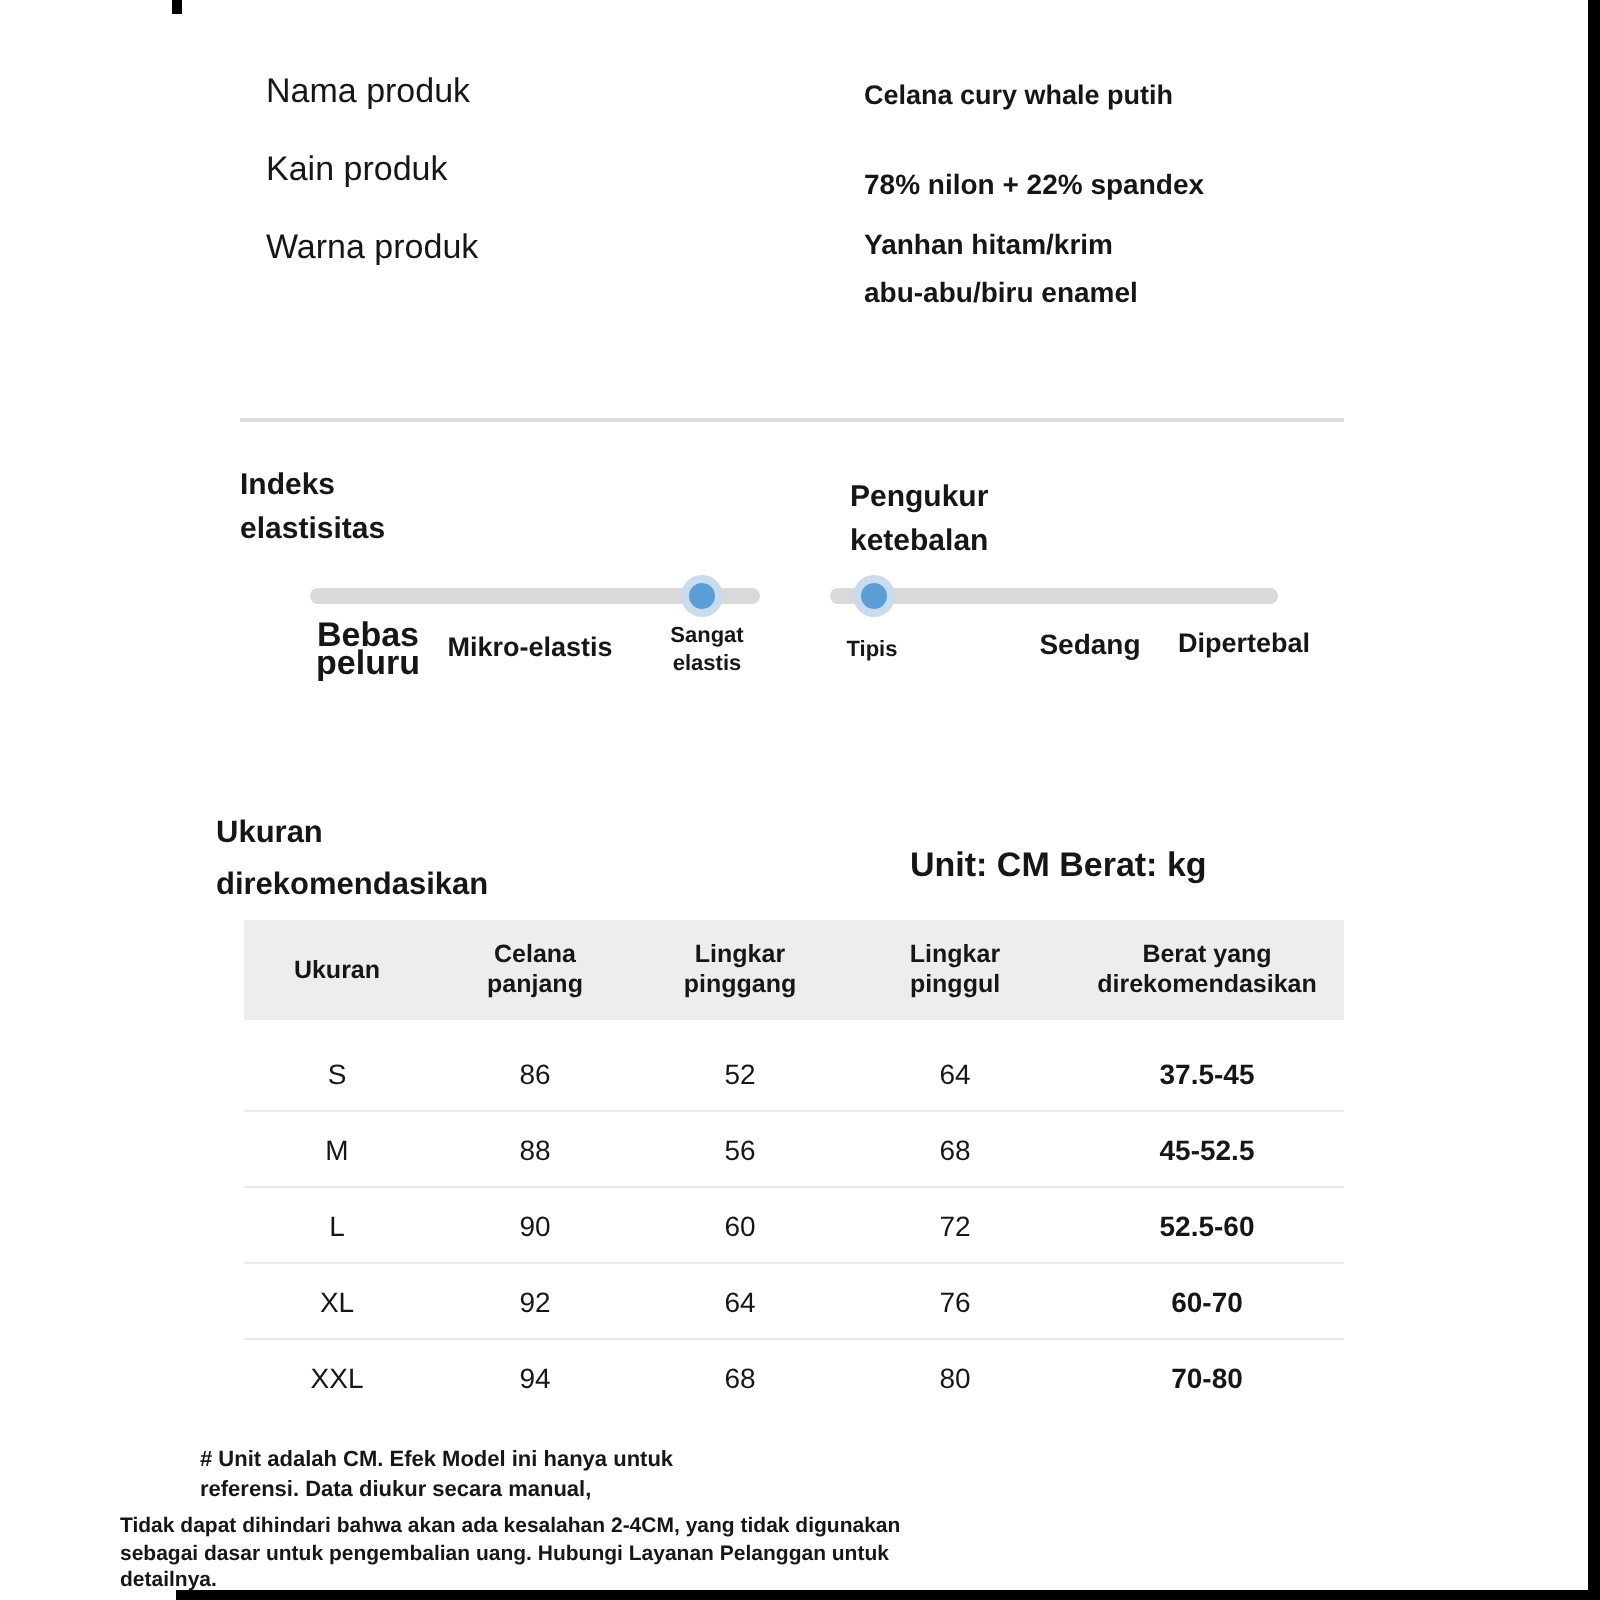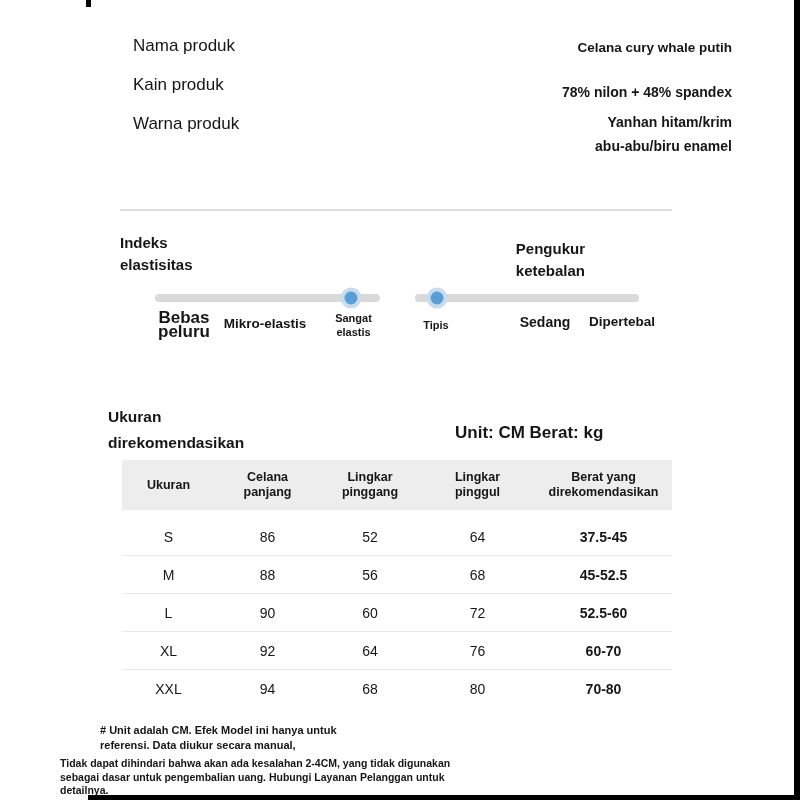--- a/index.html
+++ b/index.html
@@ -11,31 +11,31 @@
   *{margin:0;padding:0;box-sizing:border-box;}
   html,body{width:800px;height:800px;}
   body{
     position:relative;
     background:#fff;
     font-family:"Liberation Sans", sans-serif;
     color:#161616;
     overflow:hidden;
   }
   .abs{position:absolute;}
-  .preline{white-space:pre-line;text-align:right;}
+  .preline{white-space:pre-line;}
   .center{text-align:left;}
 
   
   .frame-right{right:0;top:0;width:6px;height:800px;background:#000;}
   .frame-bottom{left:88px;bottom:0;height:5px;width:712px;background:#000;}
   .frame-tick{left:86px;top:0;width:5px;height:7px;background:#000;}
 
   
   .info-label{left:133px;font-size:17px;font-weight:400;}
-  .info-value{left:432px;width:300px;text-align:right;font-weight:700;}
+  .info-value{left:432px;width:300px;text-align:left;font-weight:700;}
   .divider{left:120px;top:209px;width:552px;height:2px;background:#dcdcdc;}
 
   
   .section-title{font-size:15px;font-weight:700;line-height:22px;}
   .slider{height:8px;border-radius:4px;background:var(--track-gray);}
   .slider .dot{
     position:absolute;top:50%;
     width:13px;height:13px;border-radius:50%;
     background:var(--accent-blue);
     box-shadow:0 0 0 4px var(--halo-blue);
@@ -63,21 +63,21 @@
 <body>
 
 <div class="abs frame-tick"></div>
 <div class="abs frame-right"></div>
 <div class="abs frame-bottom"></div>
 
 <div class="abs info-label" style="top:36px">Nama produk</div>
 <div class="abs info-value" style="top:40px;font-size:13.5px">Celana cury whale putih</div>
 
 <div class="abs info-label" style="top:75px">Kain produk</div>
-<div class="abs info-value" style="top:84px;font-size:14px">78% nilon + 48% spandex</div>
+<div class="abs info-value" style="top:84px;font-size:14px">78% nilon + 22% spandex</div>
 
 <div class="abs info-label" style="top:114px">Warna produk</div>
 <div class="abs info-value preline" style="top:110px;font-size:14px;line-height:24px">Yanhan hitam/krim
 abu-abu/biru enamel</div>
 
 <div class="abs divider"></div>
 
 <div class="abs section-title preline center" style="left:120px;top:232px;width:160px">Indeks
 elastisitas</div>
 <div class="abs slider" style="left:155px;top:294px;width:225px">

